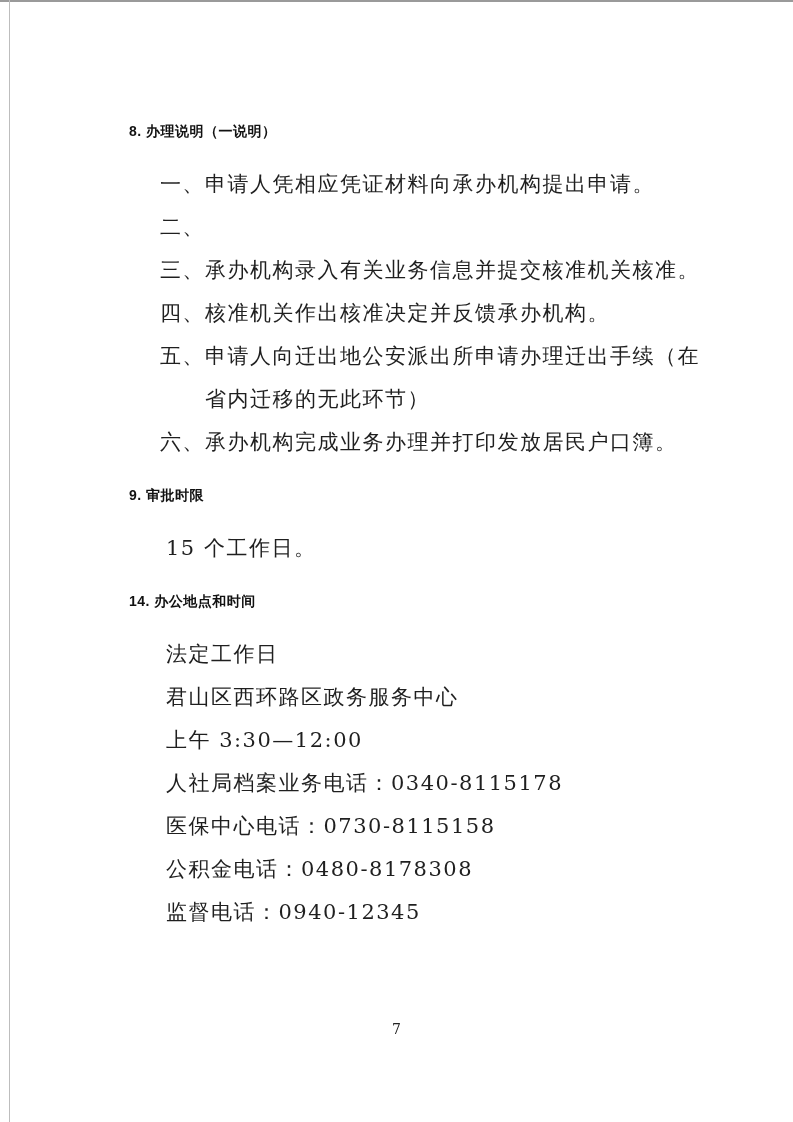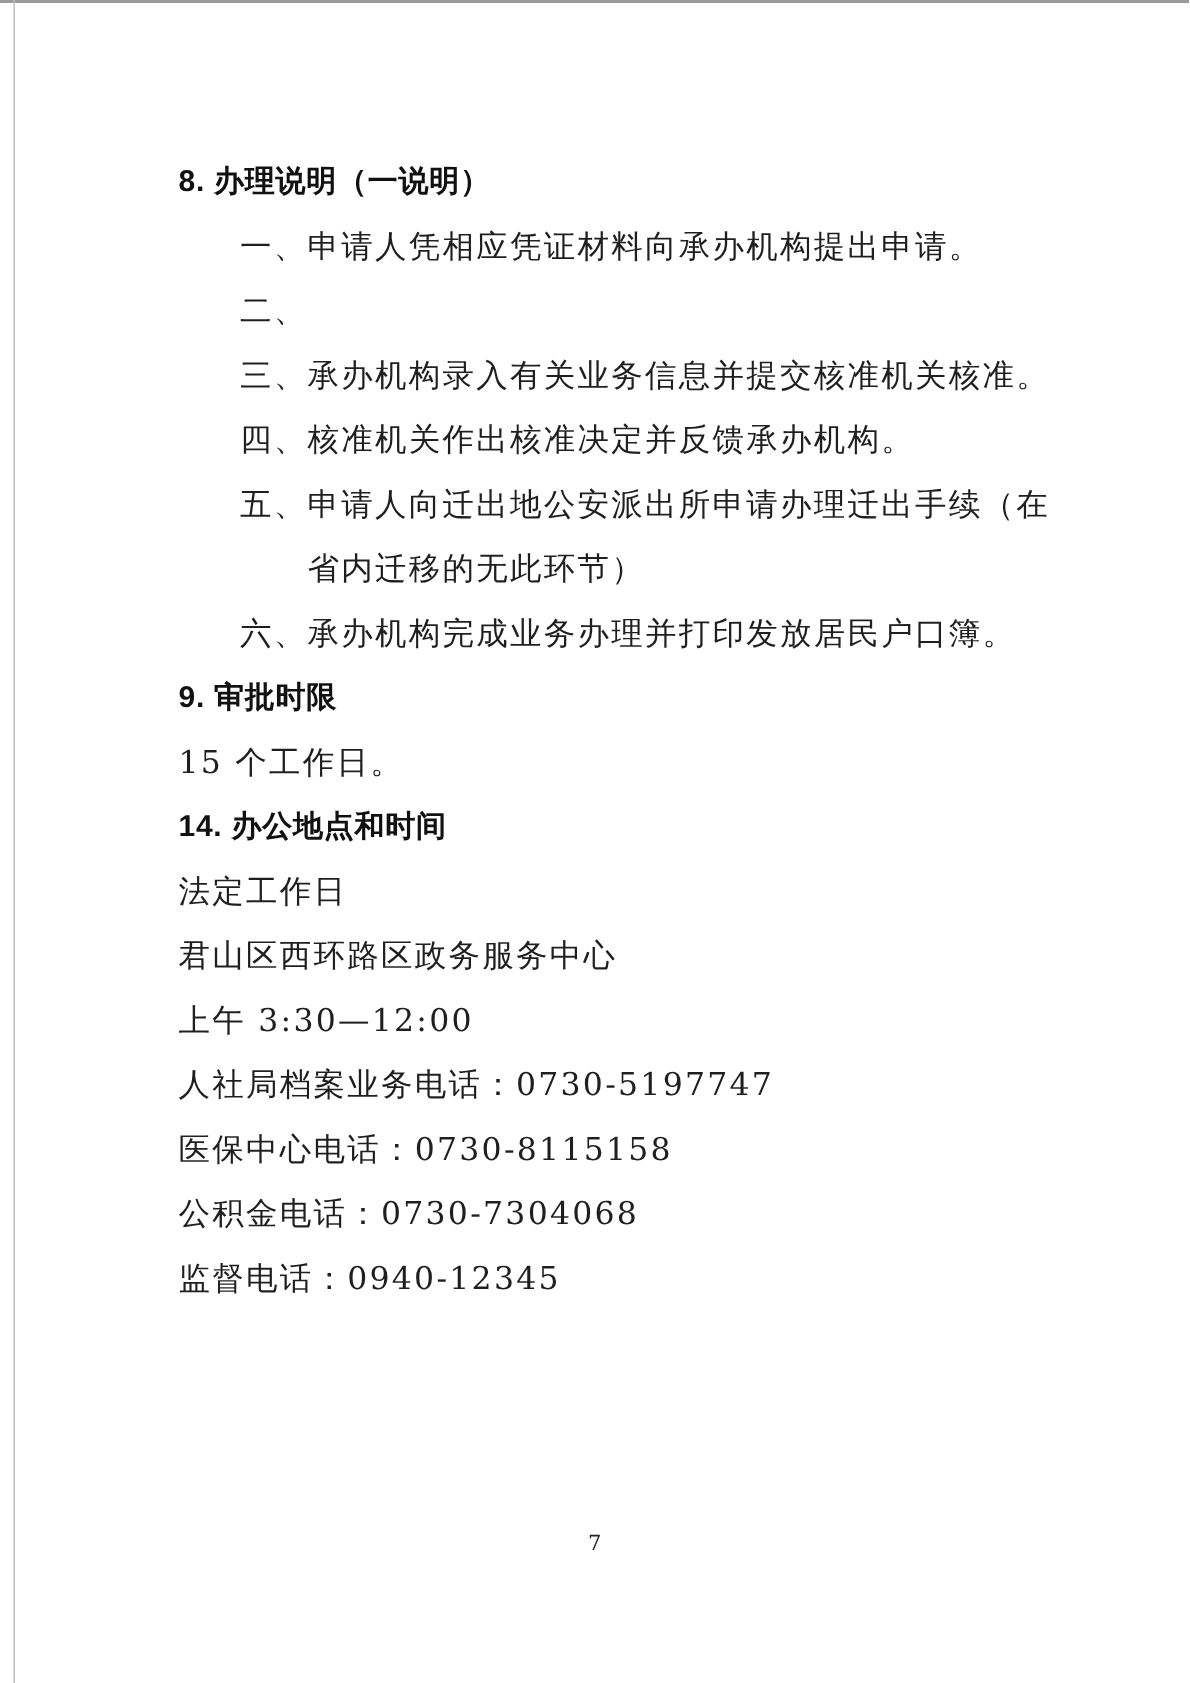--- a/index.html
+++ b/index.html
@@ -32,36 +32,37 @@
     height: 1122px;
     background: #bdbdbd;
   }
   .content {
     position: absolute;
     left: 119px;
     top: 100px;
     width: 640px;
   }
   .heading {
-    margin: 0;
+    margin: 10px;
     height: 43px;
     line-height: 43px;
     font-family: "Liberation Sans", "DejaVu Sans", sans-serif;
     font-weight: bold;
-    font-size: 20px;
+    font-size: 14px;
     letter-spacing: 0.5px;
     color: #111111;
     white-space: nowrap;
   }
   .line {
     height: 43px;
     line-height: 43px;
     font-size: 21px;
     letter-spacing: 1.5px;
     white-space: nowrap;
+    margin-left: 47px;
   }
   .step {
     position: relative;
     height: 43px;
     line-height: 43px;
     font-size: 21px;
     letter-spacing: 1.5px;
     padding-left: 86px;
     white-space: nowrap;
   }
@@ -130,21 +131,21 @@
 
     <div class="line">15 个工作日。</div>
 
     <h2 class="heading">14. 办公地点和时间</h2>
 
     <div class="line">法定工作日</div>
     <div class="line">君山区西环路区政务服务中心</div>
     <div class="line">上午 3:30—12:00</div>
 
 
-    <div class="line">人社局档案业务电话：0730-5197747</div>
+    <div class="line">人社局档案业务电话：0340-8115178</div>
     <div class="line">医保中心电话：0730-8115158</div>
-    <div class="line">公积金电话：0730-7304068</div>
+    <div class="line">公积金电话：0480-8178308</div>
     <div class="line">监督电话：0940-12345</div>
 
   </div>
 
   <div class="page-number">7</div>
 </div>
 
 </body></html>

